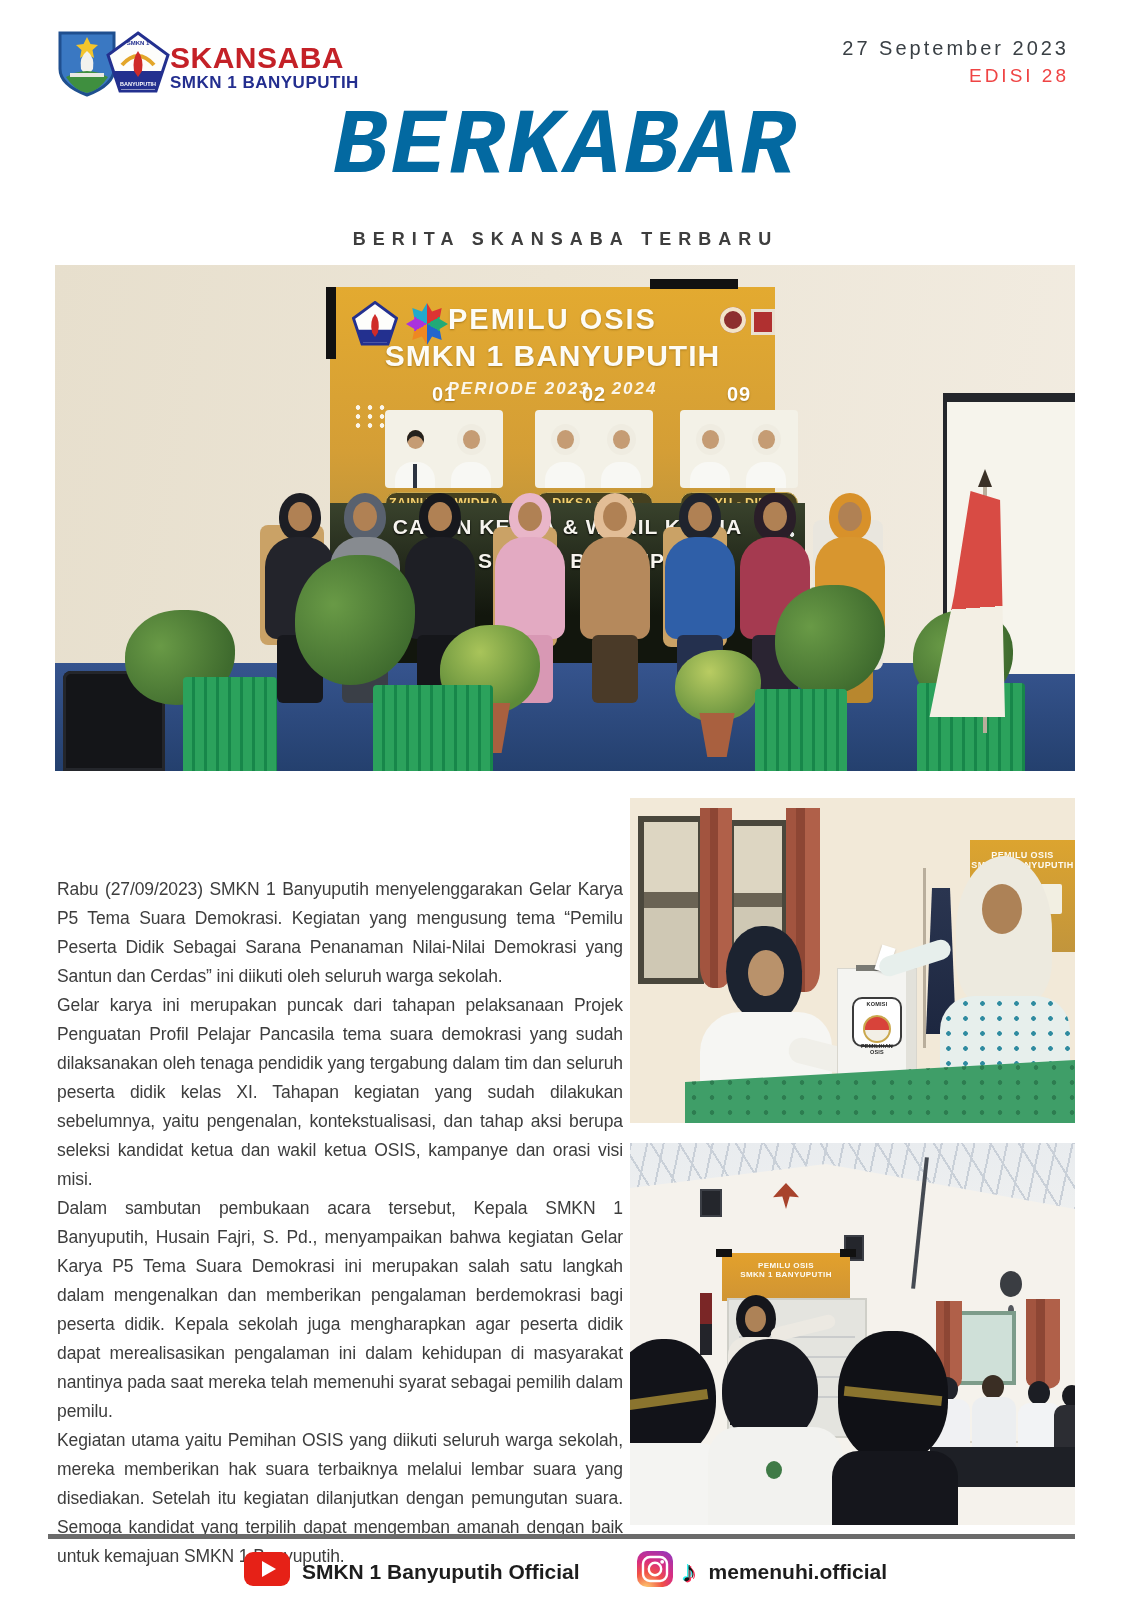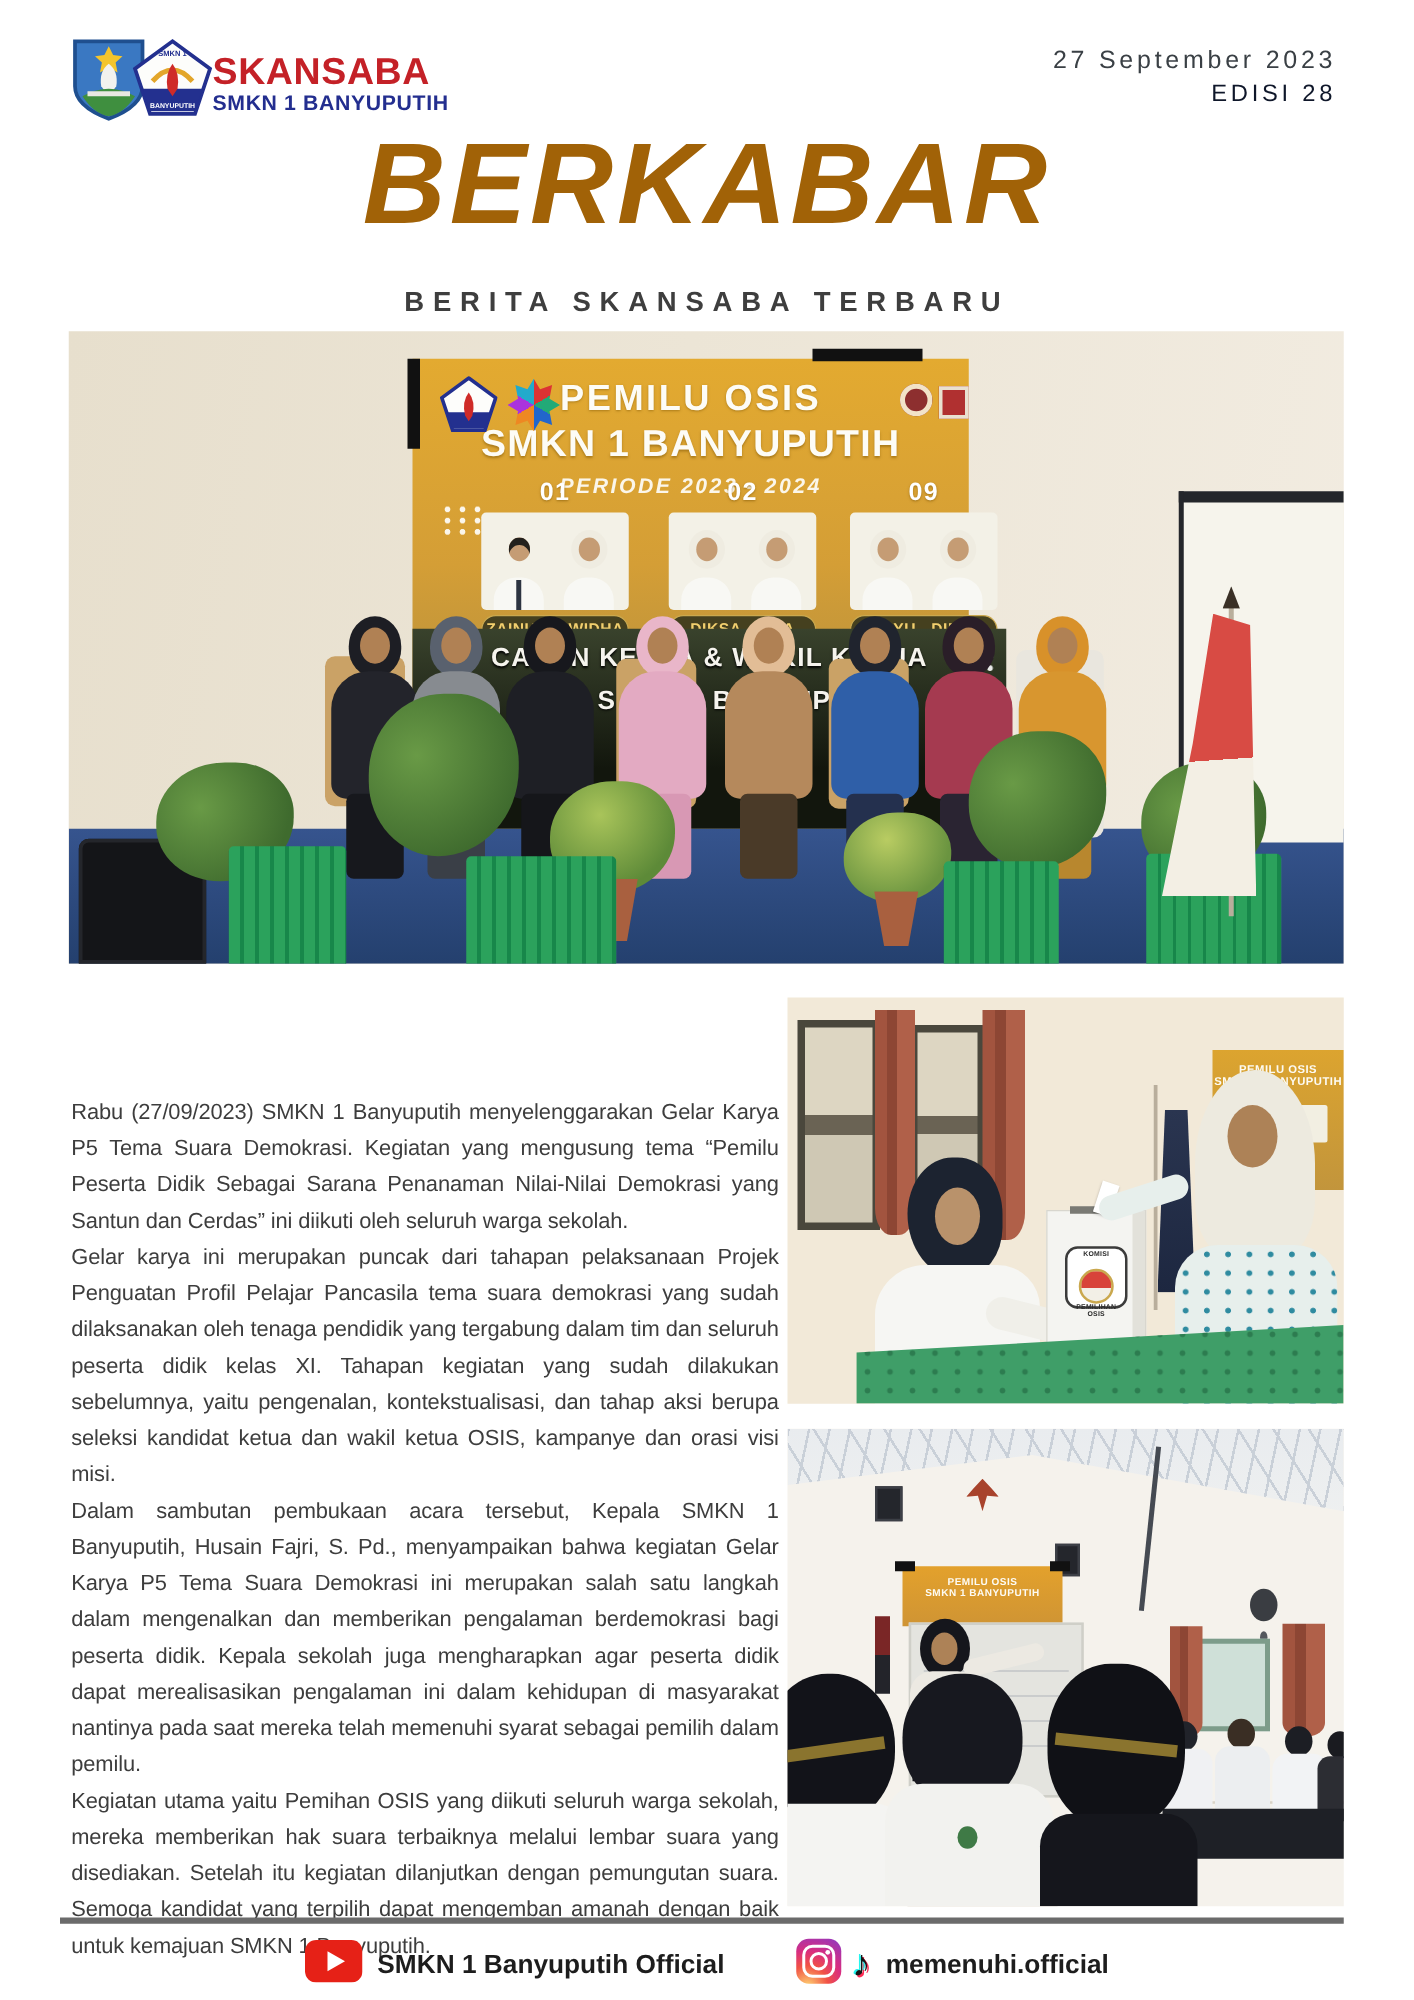--- a/index.html
+++ b/index.html
@@ -4,27 +4,27 @@
 <style>
   html,body{margin:0;padding:0;background:#ffffff;}
   .page{position:relative;width:1131px;height:1600px;margin:3px auto;background:#fff;
         font-family:"Liberation Sans",sans-serif;overflow:hidden;}
   .abs{position:absolute;}
 
   
   .brand-name{position:absolute;left:170px;top:38px;font-size:30px;font-weight:800;color:#c42127;letter-spacing:.5px;}
   .brand-school{position:absolute;left:170px;top:70px;font-size:17px;font-weight:800;color:#232e8f;letter-spacing:.5px;}
   .issue-date{position:absolute;right:62px;top:34px;font-size:20px;color:#3a4045;letter-spacing:3px;text-align:right;}
-  .edition{position:absolute;right:62px;top:62px;font-size:19px;color:#0f172a;letter-spacing:3px;text-align:left;}
+  .edition{position:absolute;right:62px;top:62px;font-size:19px;color:#ef4444;letter-spacing:3px;text-align:left;}
 
   
   .masthead{position:absolute;left:0;right:0;top:92px;text-align:center;}
-  .masthead h1{margin:0;font-family:Liberation Sans, sans-serif;font-style:italic;font-weight:700;
-               font-size:92px;color:#a16207;letter-spacing:3px;}
-  .tagline{position:absolute;left:0;right:0;top:226px;text-align:center;font-size:22px;color:#3e3e3e;letter-spacing:7px;font-weight:600;}
+  .masthead h1{margin:0;font-family:Liberation Mono, monospace;font-style:italic;font-weight:700;
+               font-size:92px;color:#0369a1;letter-spacing:3px;}
+  .tagline{position:absolute;left:0;right:0;top:226px;text-align:center;font-size:18px;color:#3e3e3e;letter-spacing:7px;font-weight:600;}
 
   
   .photo-main{position:absolute;left:55px;top:262px;width:1020px;height:506px;overflow:hidden;
               background:linear-gradient(100deg,#e7dfcd 0%,#ece5d6 45%,#f2ece1 100%);}
   .pm-floor{position:absolute;left:0;right:0;top:398px;bottom:0;background:linear-gradient(180deg,#36548e,#24406e);}
   .pm-screen{position:absolute;left:888px;top:128px;width:128px;height:272px;background:#f6f4ec;
              border-top:9px solid #24262b;border-left:4px solid #24262b;}
   .pm-banner{position:absolute;left:275px;top:22px;width:445px;height:300px;
              background:linear-gradient(180deg,#e3aa30 0%,#d49e36 55%,#b28e3e 100%);}
   .pm-dark{position:absolute;left:275px;top:238px;width:475px;height:160px;

